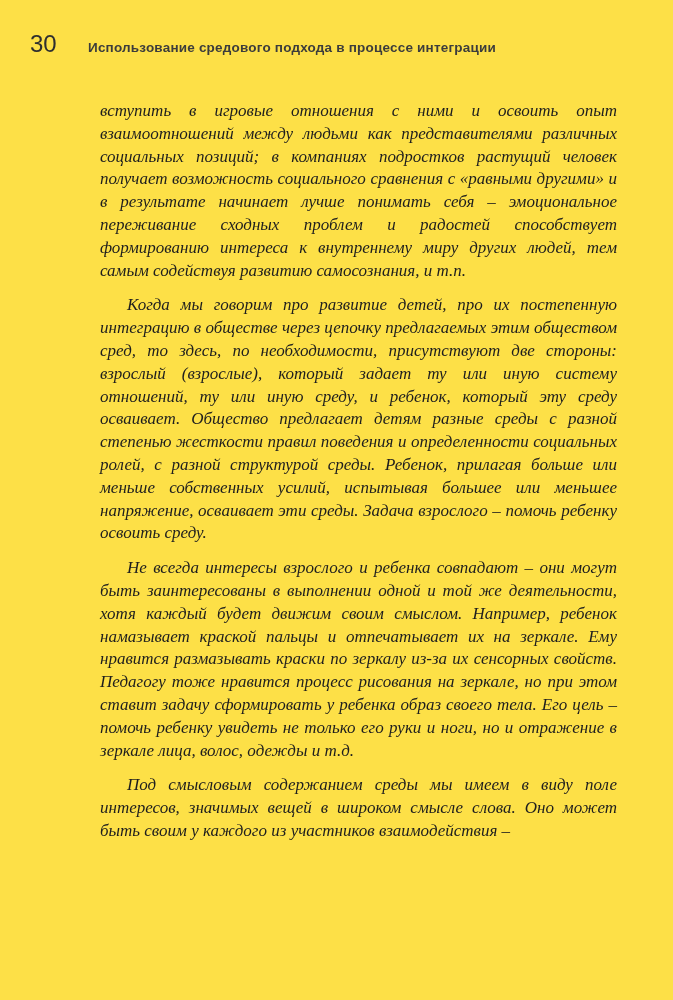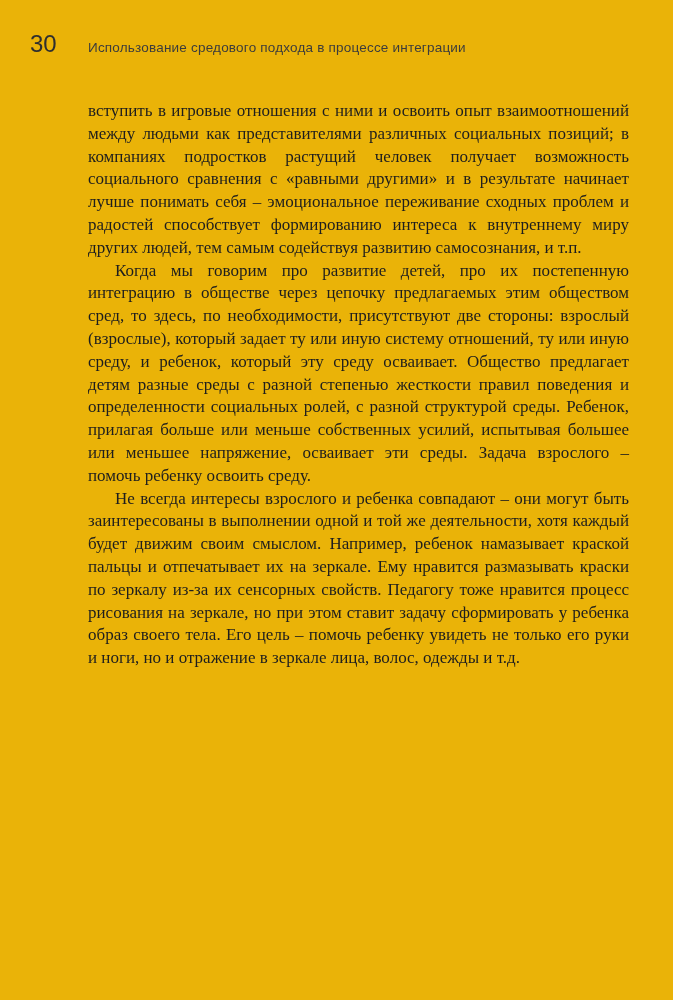--- a/index.html
+++ b/index.html
@@ -10,68 +10,70 @@
   body {
     width: 673px;
     height: 1000px;
     overflow: hidden;
   }
   .page {
     box-sizing: border-box;
     width: 673px;
     height: 1000px;
     padding: 30px 44px 0 30px;
-    background: #eab308;
+    background: #fde047;
   }
   .running-head {
     display: flex;
     align-items: baseline;
   }
   .page-number {
     font-family: "Liberation Sans", sans-serif;
     font-size: 24px;
     font-weight: 400;
     color: #2f2f2f;
     width: 58px;
     flex: 0 0 58px;
   }
   .header-title {
     font-family: "Liberation Sans", sans-serif;
     font-size: 13.5px;
-    font-weight: 400;
+    font-weight: 700;
     color: #3c3c3c;
     letter-spacing: 0.2px;
   }
   .body-text {
     margin-left: 58px;
     margin-top: 42px;
     width: 541px;
   }
   .para {
-    margin: 0;
+    margin: 12px;
     font-family: "Liberation Serif", "DejaVu Serif", serif;
     font-size: 17px;
     line-height: 22.8px;
     color: #1e1e1e;
     text-align: justify;
     text-indent: 27px;
     hyphens: auto;
+    font-style: italic;
     -webkit-hyphens: auto;
   }
   .para.no-indent {
     text-indent: 0;
   }
 </style>
 </head>
 <body>
 
 <div class="page">
   <header class="running-head">
     <span class="page-number">30</span>
     <span class="header-title">Использование средового подхода в процессе интеграции</span>
   </header>
 
   <main class="body-text">
     <p class="para no-indent">вступить в игровые отношения с ними и освоить опыт взаимоотношений между людьми как представителями различных социальных позиций; в компаниях подростков растущий человек получает возможность социального сравнения с «равными другими» и в результате начинает лучше понимать себя – эмоциональное переживание сходных проблем и радостей способствует формированию интереса к внутреннему миру других людей, тем самым содействуя развитию самосознания, и т.п.</p>
     <p class="para">Когда мы говорим про развитие детей, про их постепенную интеграцию в обществе через цепочку предлагаемых этим обществом сред, то здесь, по необходимости, присутствуют две стороны: взрослый (взрослые), который задает ту или иную систему отношений, ту или иную среду, и ребенок, который эту среду осваивает. Общество предлагает детям разные среды с разной степенью жесткости правил поведения и определенности социальных ролей, с разной структурой среды. Ребенок, прилагая больше или меньше собственных усилий, испытывая большее или меньшее напряжение, осваивает эти среды. Задача взрослого – помочь ребенку освоить среду.</p>
     <p class="para">Не всегда интересы взрослого и ребенка совпадают – они могут быть заинтересованы в выполнении одной и той же деятельности, хотя каждый будет движим своим смыслом. Например, ребенок намазывает краской пальцы и отпечатывает их на зеркале. Ему нравится размазывать краски по зеркалу из-за их сенсорных свойств. Педагогу тоже нравится процесс рисования на зеркале, но при этом ставит задачу сформировать у ребенка образ своего тела. Его цель – помочь ребенку увидеть не только его руки и ноги, но и отражение в зеркале лица, волос, одежды и т.д.</p>
+    <p class="para">Под смысловым содержанием среды мы имеем в виду поле интересов, значимых вещей в широком смысле слова. Оно может быть своим у каждого из участников взаимодействия –</p>
   </main>
 </div>
 
 </body></html>

